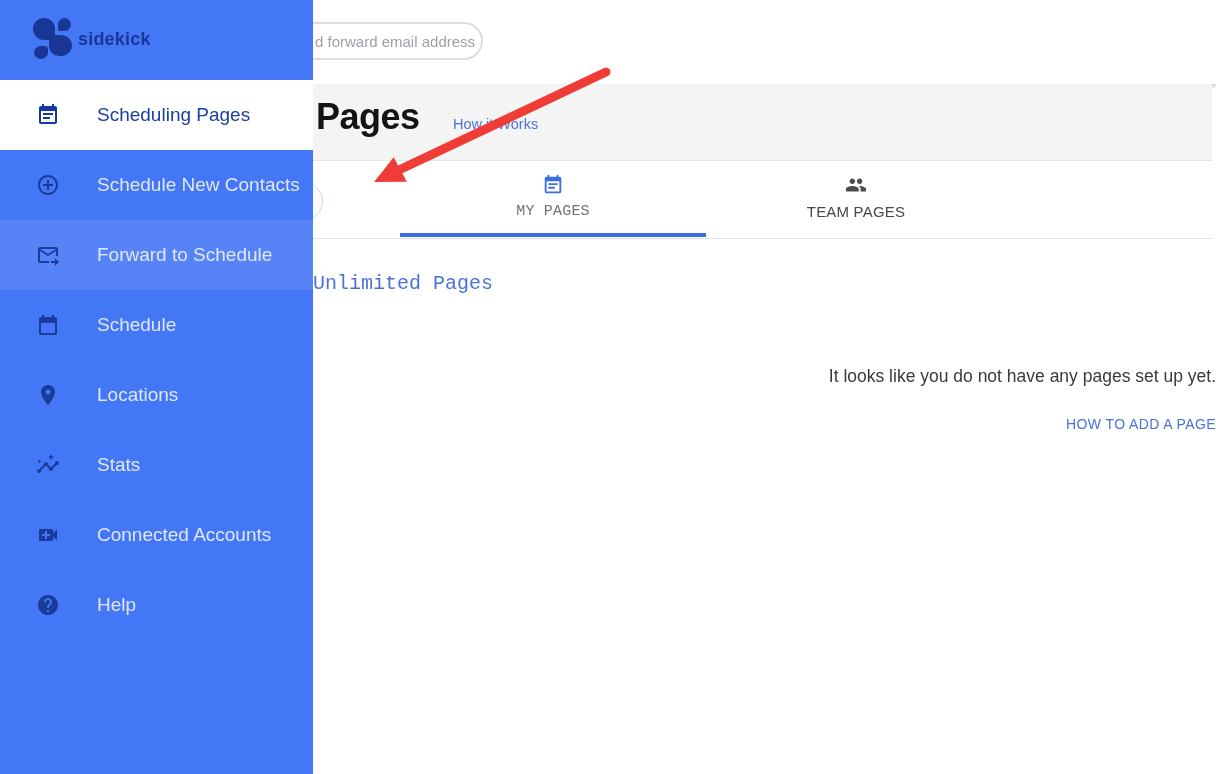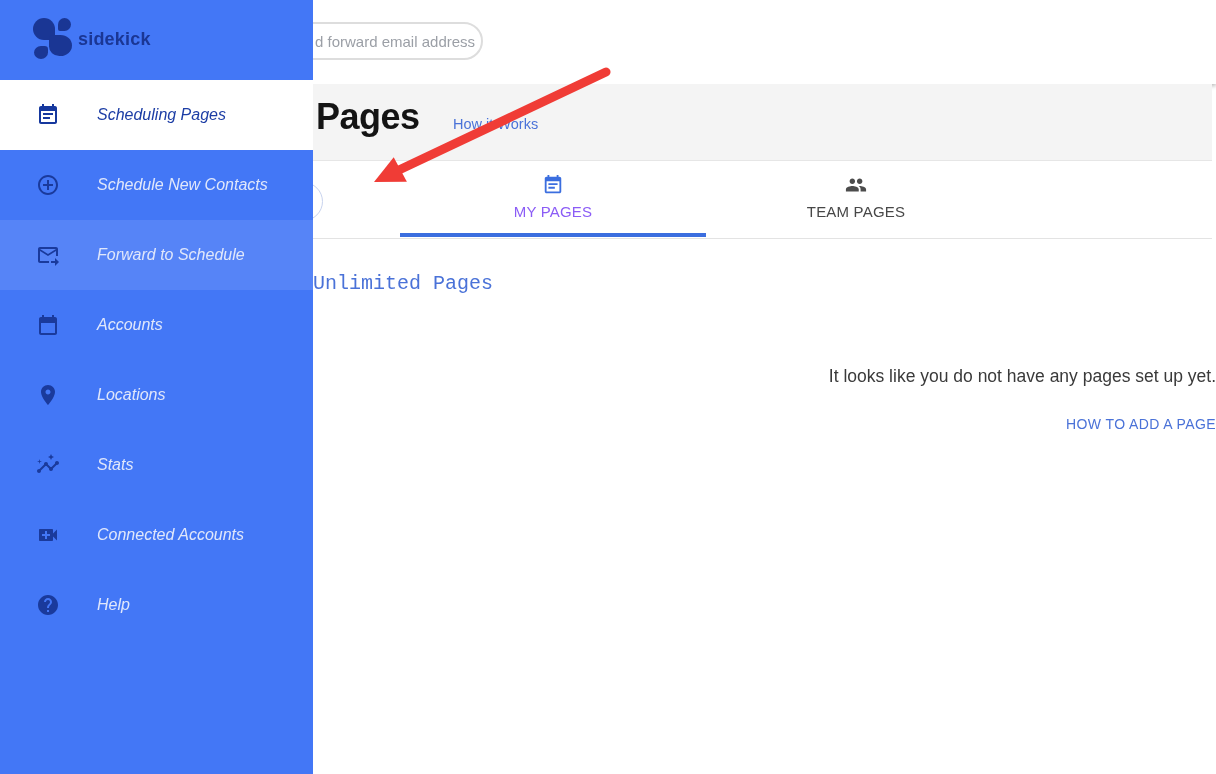--- a/index.html
+++ b/index.html
@@ -20,21 +20,21 @@
                 color:#141414; letter-spacing:-0.5px; }
   .hiw-link { position:absolute; left:453px; top:32px; font-size:14.5px; color:#4a72d8; cursor:pointer; }
 
   .tabsrow { position:absolute; left:0; top:162px; width:1212px; height:77px; background:#fff;
              border-bottom:1px solid #e3e3e3; z-index:1; }
   .circle-btn { position:absolute; left:284px; top:20px; width:39px; height:39px; border-radius:50%;
                 border:1px solid #c8d3ee; background:#fff; }
   .tab { position:absolute; top:12px; width:306px; text-align:center; cursor:pointer; }
   .tab .ticon { display:block; margin:0 auto; }
   .tab .tlabel { display:block; margin-top:7px; font-size:15px; letter-spacing:.2px; }
-  .tab-active .tlabel { color:#8b5cf6; }
+  .tab-active .tlabel { color:#737373;font-family:Liberation Mono, monospace; }
   .tab-inactive .tlabel { color:#474747; }
   .tab-underline { position:absolute; left:400px; top:71px; width:306px; height:4px; background:#3b6edf; }
 
   .plan-label { position:absolute; left:313px; top:272px; font-size:20px; color:#4a72d8; cursor:pointer;font-family:Liberation Mono, monospace; }
   .empty-wrap { position:absolute; left:320px; top:366px; width:896px; text-align:right; }
   .empty-msg { font-size:17.5px; color:#3a3a3a; }
   .empty-action { display:inline-block; margin-top:29px; font-size:14px; letter-spacing:.4px;
                   color:#4a72d8; cursor:pointer; }
 
   
@@ -47,21 +47,21 @@
   .b1 { left:33px; top:18px; width:22px; height:22px; border-radius:50% 50% 25% 50%; }
   .b2 { left:58px; top:18px; width:13px; height:13px; border-radius:50% 50% 50% 15%; }
   .b3 { left:49px; top:35px; width:23px; height:21px; border-radius:20% 50% 50% 45%; }
   .b4 { left:34px; top:46px; width:14px; height:13px; border-radius:50% 25% 50% 50%; }
   .logo-text { position:absolute; left:78px; top:29px; font-size:18px; font-weight:700;
                color:#1a3694; letter-spacing:.2px; }
 
   .nav { position:absolute; left:0; top:80px; width:313px; }
   .nav-item { display:flex; align-items:center; height:70px; padding-left:36px; cursor:pointer; }
   .nav-item .nicon { width:24px; height:24px; flex:0 0 24px; }
-  .nav-item .nlabel { margin-left:37px; font-size:16px; color:#e0e7fb;font-style:italic; }
+  .nav-item .nlabel { margin-left:37px; font-size:19px; color:#e0e7fb; }
   .nav-item svg { fill:#1a3a9c; }
   .nav-active { background:#fff; }
   .nav-active .nlabel { color:#1c3da5; font-weight:500; }
   .nav-active svg { fill:#16389e; }
   .nav-highlight { background:rgba(255,255,255,.10); }
 </style>
 </head>
 <body>
 
 <div class="stage">
@@ -138,21 +138,21 @@
         <svg class="nicon" viewBox="0 0 24 24">
           <path d="M20 4H4c-1.1 0-2 .9-2 2v12c0 1.1.9 2 2 2h9v-2H4V8l8 5 8-5v5h2V6c0-1.1-.9-2-2-2zm-8 7L4 6h16l-8 5zm7 4l4 4-4 4v-3h-4v-2h4v-3z"></path>
         </svg>
         <span class="nlabel">Forward to Schedule</span>
       </div>
 
       <div class="nav-item">
         <svg class="nicon" viewBox="0 0 24 24">
           <path d="M19 4h-1V2h-2v2H8V2H6v2H5c-1.1 0-2 .9-2 2v14c0 1.1.9 2 2 2h14c1.1 0 2-.9 2-2V6c0-1.1-.9-2-2-2zm0 16H5V10h14v10z"></path>
         </svg>
-        <span class="nlabel">Accounts</span>
+        <span class="nlabel">Schedule</span>
       </div>
 
 
       <div class="nav-item">
         <svg class="nicon" viewBox="0 0 24 24">
           <path d="M12 2C8.13 2 5 5.13 5 9c0 5.25 7 13 7 13s7-7.75 7-13c0-3.87-3.13-7-7-7zm0 9.5c-1.38 0-2.5-1.12-2.5-2.5s1.12-2.5 2.5-2.5 2.5 1.12 2.5 2.5-1.12 2.5-2.5 2.5z"></path>
         </svg>
         <span class="nlabel">Locations</span>
       </div>
 

